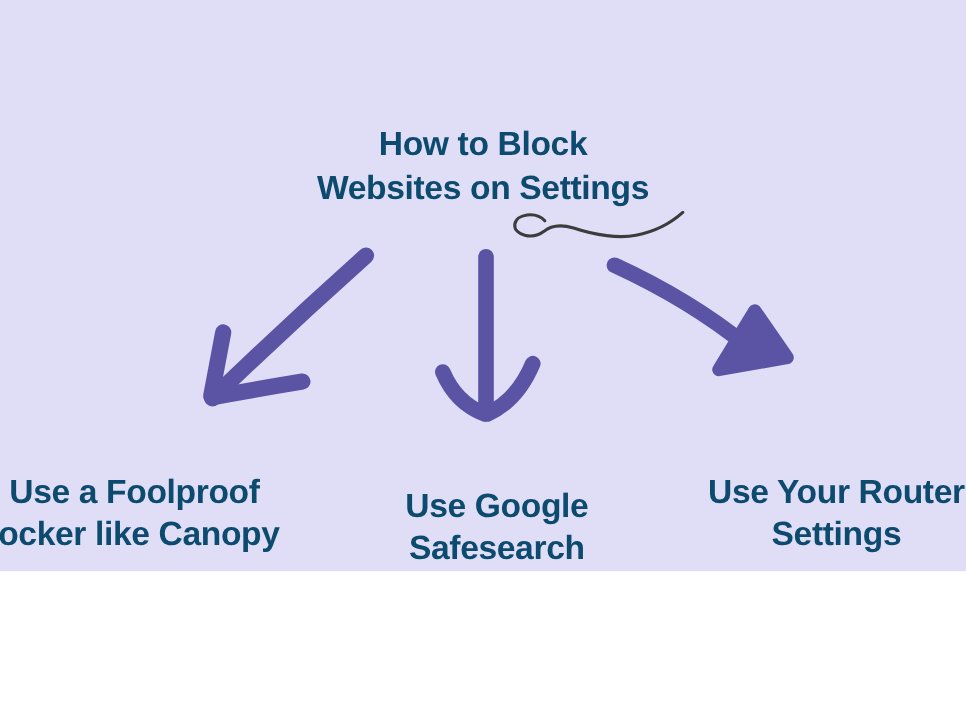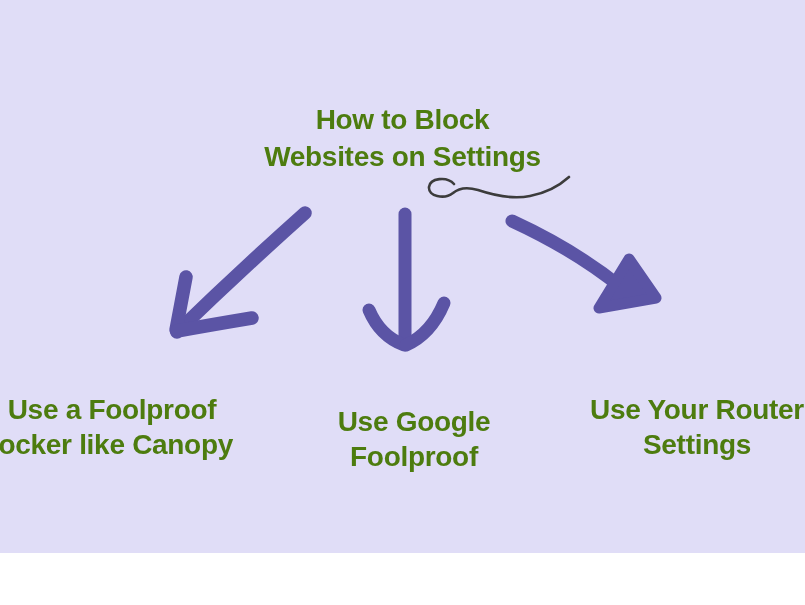--- a/index.html
+++ b/index.html
@@ -1,23 +1,23 @@
 <!DOCTYPE html>
 <html><head>
 <meta charset="utf-8">
 <style>
   html, body { margin: 0; padding: 0; }
   .canvas {
     position: relative;
     width: 805px;
-    height: 553px;
+    height: 476px;
     background: #e0ddf7;
     overflow: hidden;
     font-family: "Liberation Sans", "DejaVu Sans", sans-serif;
-    color: #4d7c0f;
+    color: #0c4a6e;
   }
   .title {
     position: absolute;
     top: 101px;
     left: 50%;
     transform: translateX(-50%);
     width: 500px;
     text-align: center;
     font-size: 28px;
     line-height: 37px;
@@ -77,21 +77,21 @@
     <path d="M133,49 L160,88 L103,98 Z" fill="#5b54a5" stroke="#5b54a5" stroke-width="11" stroke-linejoin="round"></path>
   </svg>
 
   <div class="label label-left">
     <div>Use a Foolproof</div>
     <div>locker like Canopy</div>
   </div>
 
   <div class="label label-mid">
     <div>Use Google</div>
-    <div>Foolproof</div>
+    <div>Safesearch</div>
   </div>
 
   <div class="label label-right">
     <div>Use Your Router</div>
     <div>Settings</div>
   </div>
 
 </div>
 
 </body></html>

